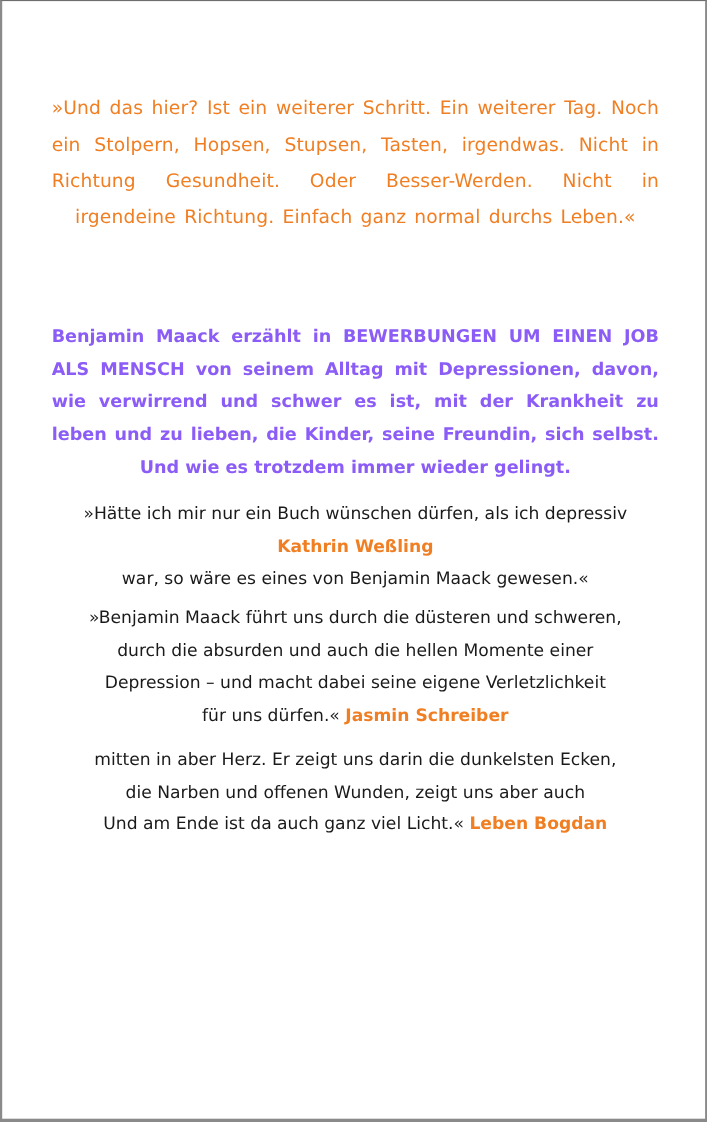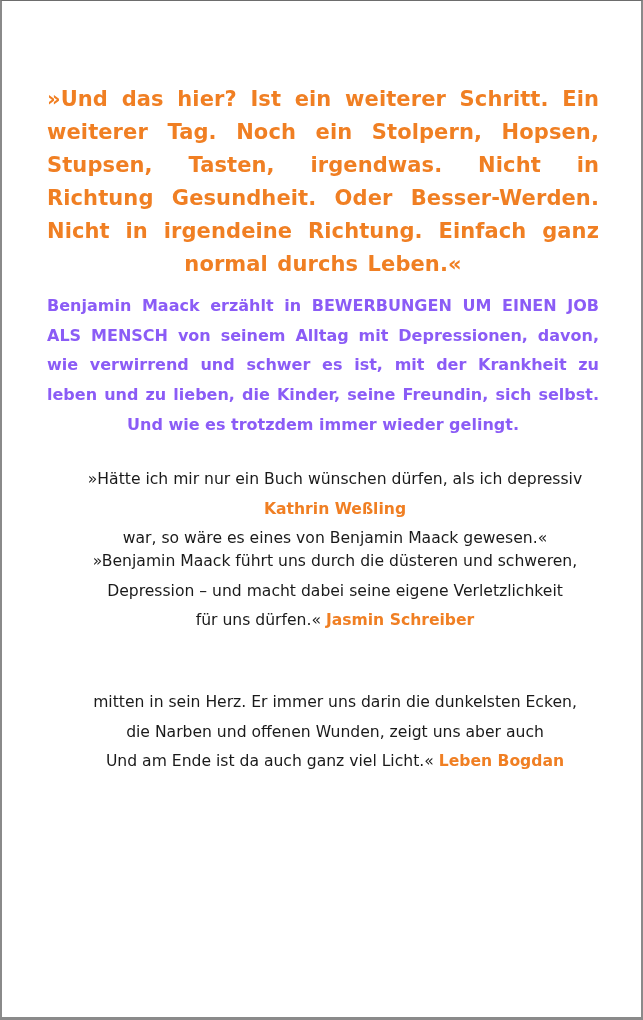--- a/index.html
+++ b/index.html
@@ -16,22 +16,22 @@
     border-bottom: 3px solid #8a8a8a;
     font-family: "DejaVu Sans", "Liberation Sans", sans-serif;
   }
   .headline {
     position: absolute;
     left: 45px;
     width: 552px;
     top: 82px;
     margin: 0;
     color: #f07f23;
-    font-weight: bold;
-    font-size: 21px;
+    font-weight: normal;
+    font-size: 17px;
     line-height: 33px;
     text-align: justify;
     text-align-last: center;
     letter-spacing: 0.1px;
     word-spacing: 2px;
   }
   .description {
     position: absolute;
     left: 45px;
     width: 552px;
@@ -41,56 +41,57 @@
     font-weight: bold;
     font-size: 16px;
     line-height: 29.7px;
     text-align: justify;
     text-align-last: center;
   }
   .quote {
     position: absolute;
     left: 40px;
     width: 562px;
-    margin: 12px;
+    margin: 0;
     color: #1a1a1a;
     font-size: 15.6px;
     line-height: 29.5px;
     text-align: center;
     font-family: "DejaVu Sans", sans-serif;
   }
   .quote .line { display: block; white-space: nowrap; }
   .author {
     color: #f07f23;
     font-weight: bold;
   }
   .q1 { top: 452px; }
-  .q2 { top: 534px; }
+  .q2 { top: 546px; }
   .q3 { top: 675px; }
 </style>
 </head>
 <body>
 
 <div class="page">
 
   <p class="headline">»Und das hier? Ist ein weiterer Schritt. Ein weiterer Tag. Noch ein Stolpern, Hopsen, Stupsen, Tasten, irgendwas. Nicht in Richtung Gesundheit. Oder Besser-Werden. Nicht in irgendeine Richtung. Einfach ganz normal durchs Leben.«</p>
 
   <p class="description">Benjamin Maack erzählt in BEWERBUNGEN UM EINEN JOB ALS MENSCH von seinem Alltag mit Depressionen, davon, wie verwirrend und schwer es ist, mit der Krankheit zu leben und zu lieben, die Kinder, seine Freundin, sich selbst. Und wie es trotzdem immer wieder gelingt.</p>
 
   <div class="quote q1">
     <span class="line">»Hätte ich mir nur ein Buch wünschen dürfen, als ich depressiv</span>
     <span class="line author">Kathrin Weßling</span>
     <span class="line">war, so wäre es eines von Benjamin Maack gewesen.«</span>
   </div>
 
   <div class="quote q2">
     <span class="line">»Benjamin Maack führt uns durch die düsteren und schweren,</span>
+    <span class="line">durch die absurden und auch die hellen Momente einer</span>
     <span class="line">Depression – und macht dabei seine eigene Verletzlichkeit</span>
     <span class="line"><span>für uns dürfen.«</span> <span class="author">Jasmin Schreiber</span></span>
   </div>
 
   <div class="quote q3">
-    <span class="line">mitten in sein Herz. Er immer uns darin die dunkelsten Ecken,</span>
+    <span class="line">mitten in aber Herz. Er zeigt uns darin die dunkelsten Ecken,</span>
     <span class="line">die Narben und offenen Wunden, zeigt uns aber auch</span>
     <span class="line"><span>Und am Ende ist da auch ganz viel Licht.«</span> <span class="author">Leben Bogdan</span></span>
   </div>
 
 </div>
 
 </body></html>

